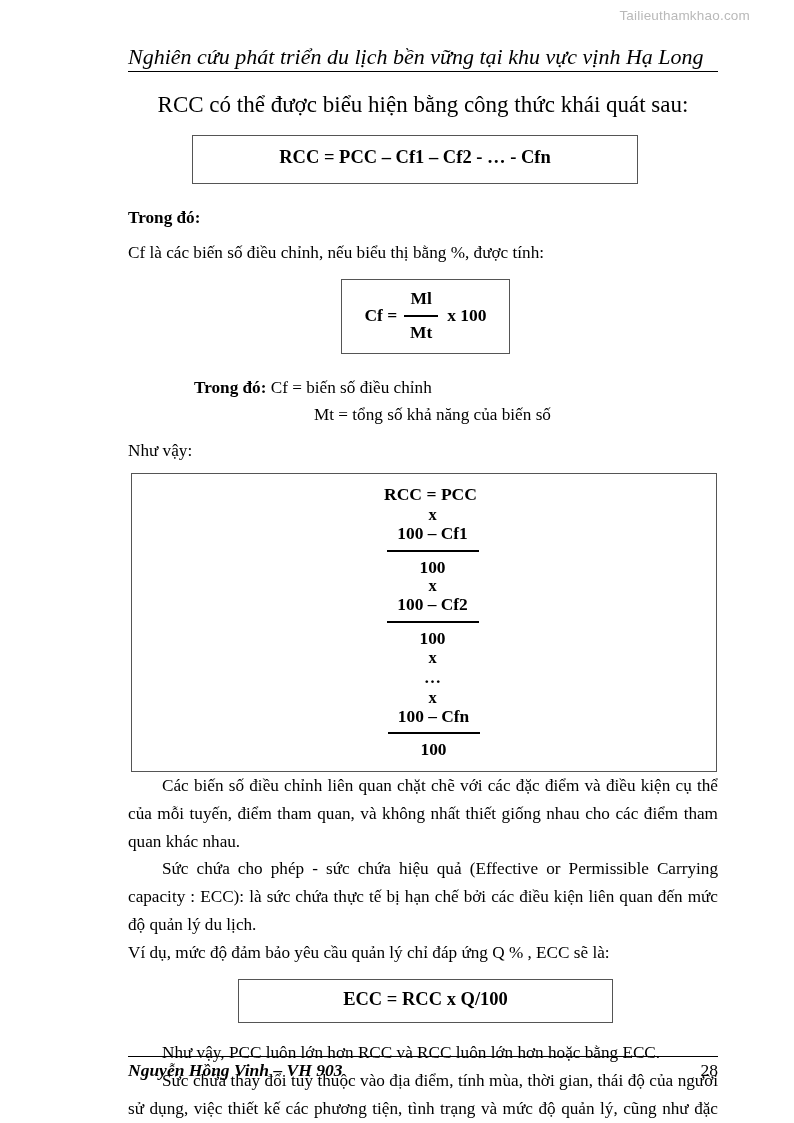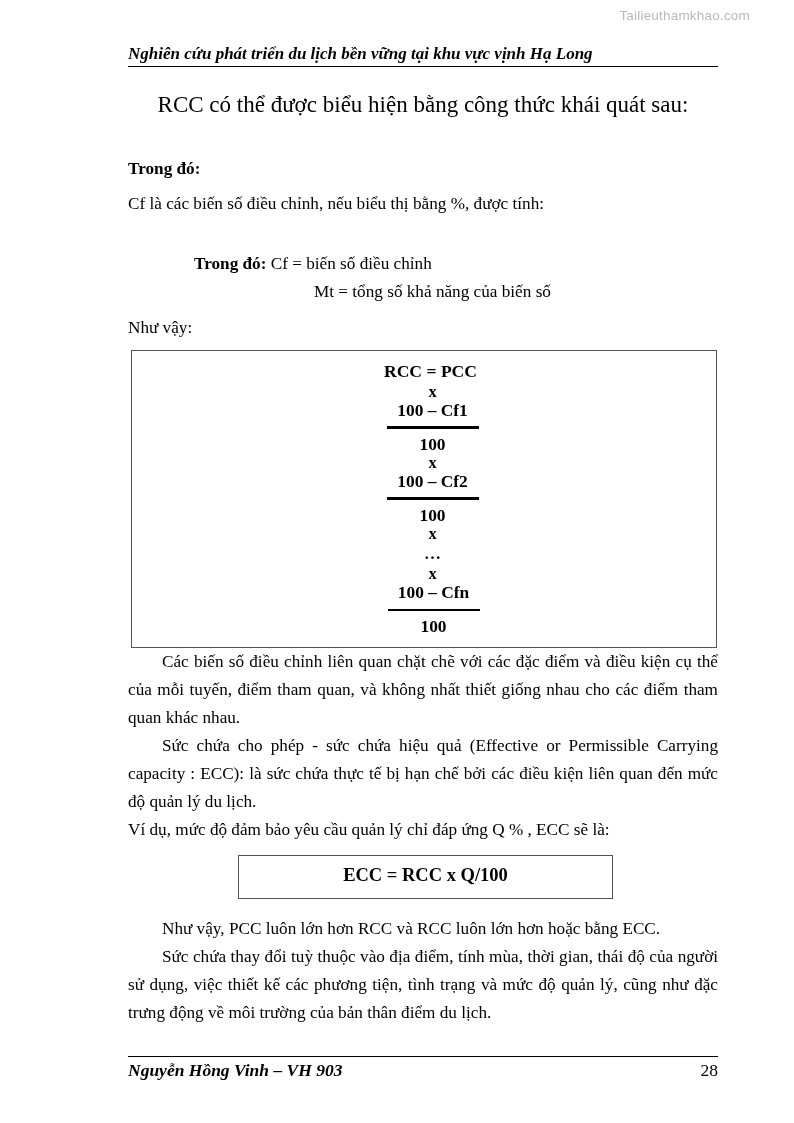--- a/index.html
+++ b/index.html
@@ -34,23 +34,23 @@
   }
 
   
   .header {
     position: absolute;
     top: 44px;
     left: 128px;
     width: 590px;
   }
   .header-title {
-    font-weight: bold;
+    font-weight: normal;
     font-style: italic;
-    font-size: 17px;
+    font-size: 22px;
     line-height: 1.15;
     white-space: nowrap;
   }
   .header-rule {
     border-bottom: 1.4px solid #000;
     margin-top: 2px;
   }
 
   
   .content {
@@ -213,31 +213,45 @@
     <div class="header-title">Nghiên cứu phát triển du lịch bền vững tại khu vực vịnh Hạ Long</div>
     <div class="header-rule"></div>
   </div>
 
   <div class="content">
 
     <p class="lead-center">RCC có thể được biểu hiện bằng công thức khái quát sau:</p>
 
     <div class="spacer-12"></div>
 
+    <div class="fbox fbox-simple box-rcc">
+      <span>RCC = PCC – Cf1 – Cf2 - … - Cfn</span>
+    </div>
 
     <div class="spacer-20"></div>
 
     <p class="body noindent bold">Trong đó:</p>
 
     <div class="spacer-8"></div>
 
     <p class="body noindent">Cf  là các biến số điều chỉnh, nếu biểu thị bằng %, được tính:</p>
 
     <div class="spacer-12"></div>
 
+    <div class="fbox box-cf">
+      <div class="cf-grid">
+        <span class="cf-lhs">Cf  =</span>
+        <span class="frac frac-narrow">
+          <span class="num">Ml</span>
+          <span class="bar"></span>
+          <span class="den">Mt</span>
+        </span>
+        <span class="cf-rhs">x 100</span>
+      </div>
+    </div>
 
     <div class="spacer-20"></div>
 
     <div class="defs">
       <div class="def-line-1">
         <span class="bold">Trong đó:</span>
         <span>Cf = biến số điều chỉnh</span>
       </div>
       <div class="def-line-n">Mt = tổng số khả năng của biến số</div>
     </div>

